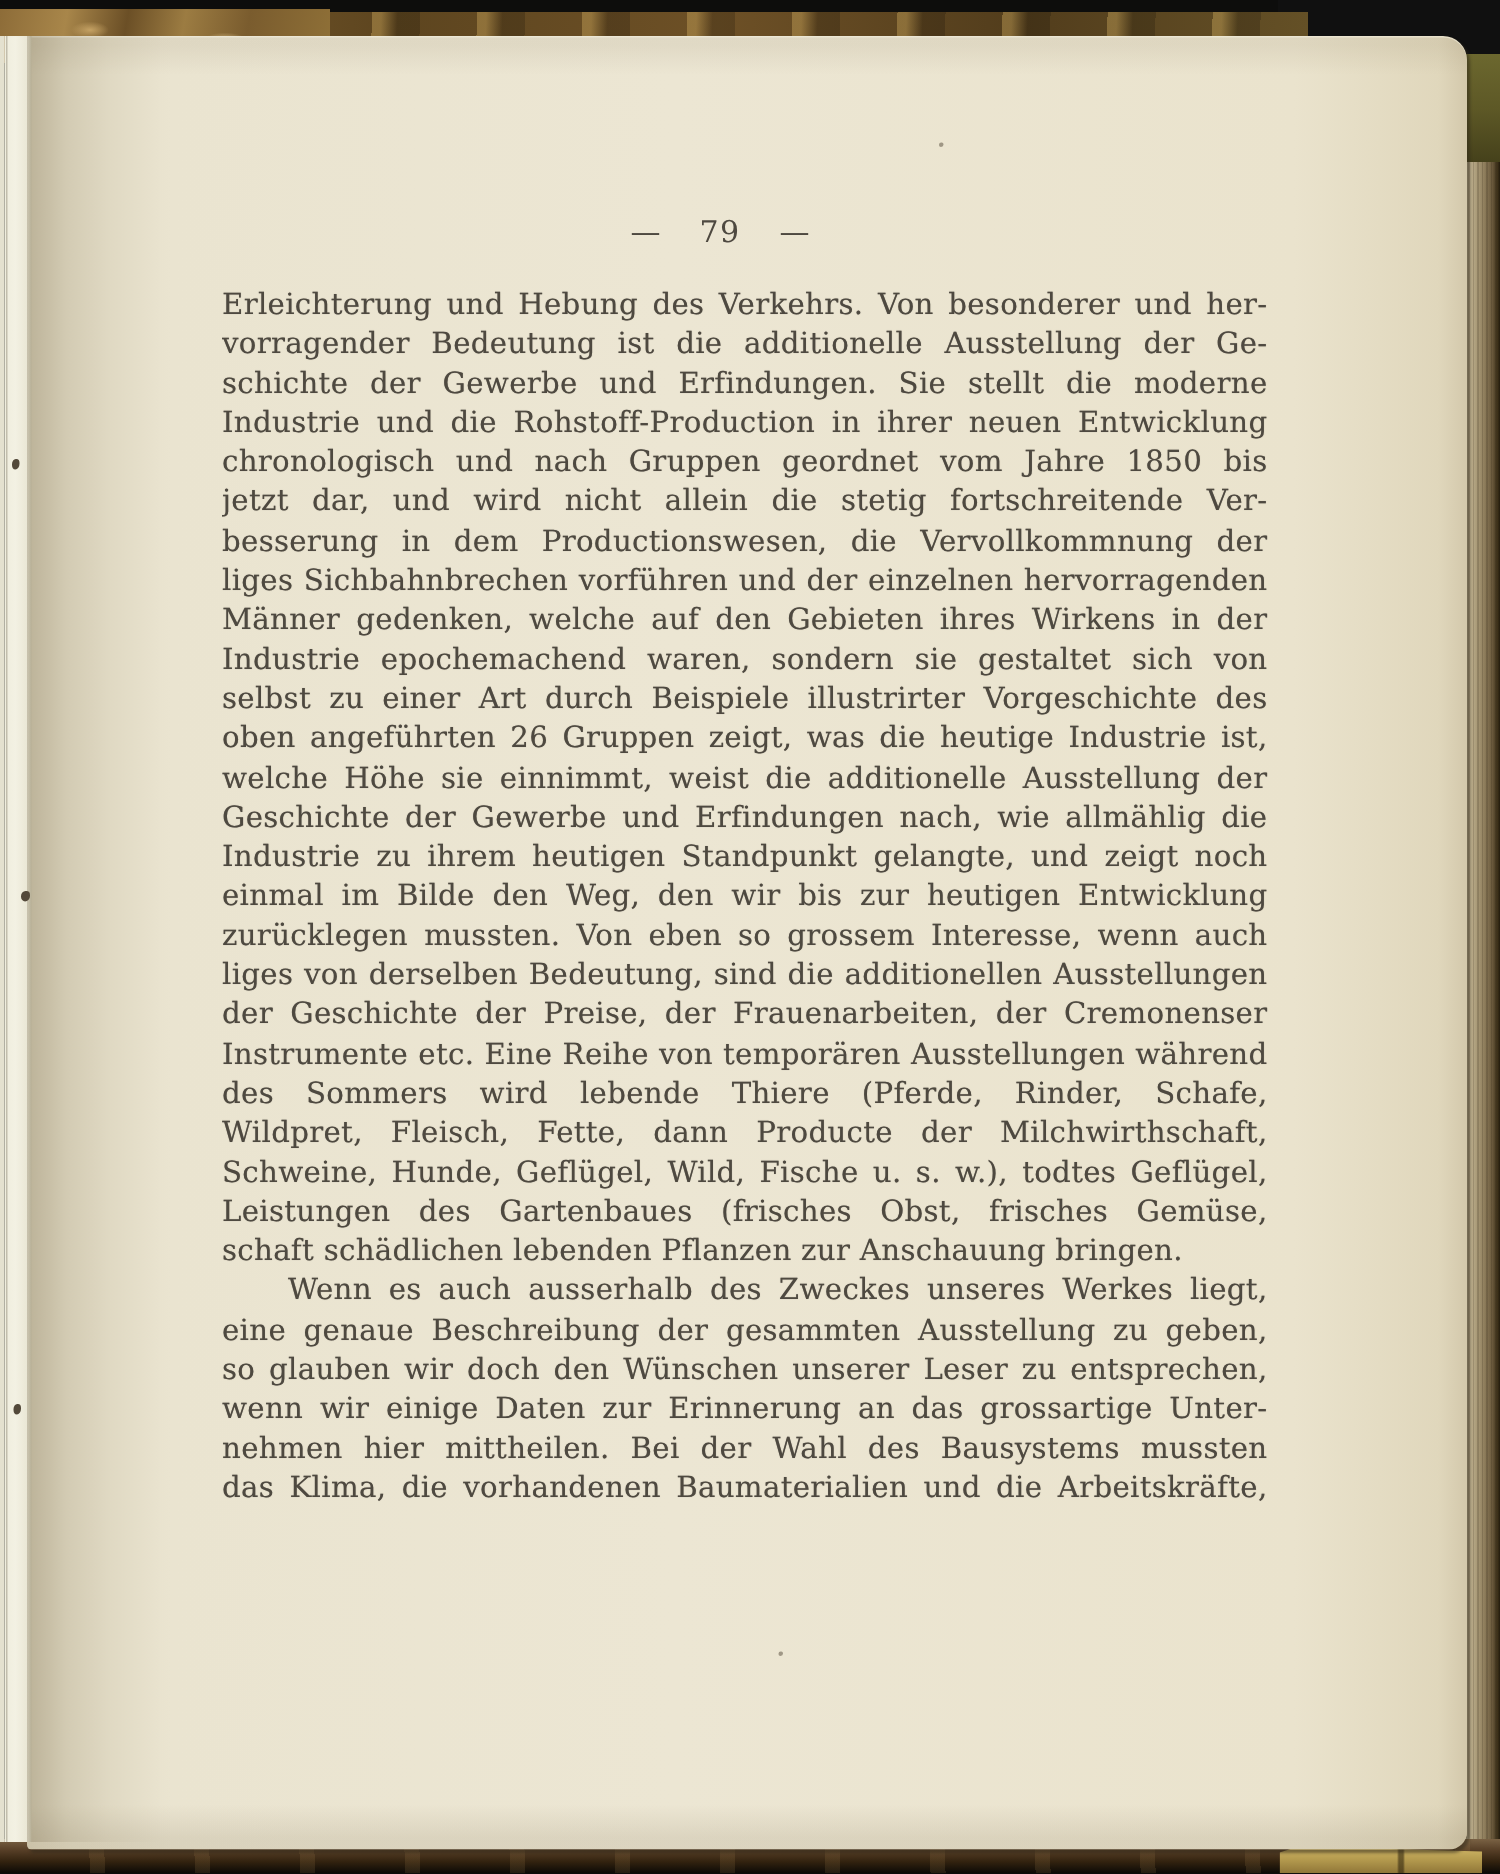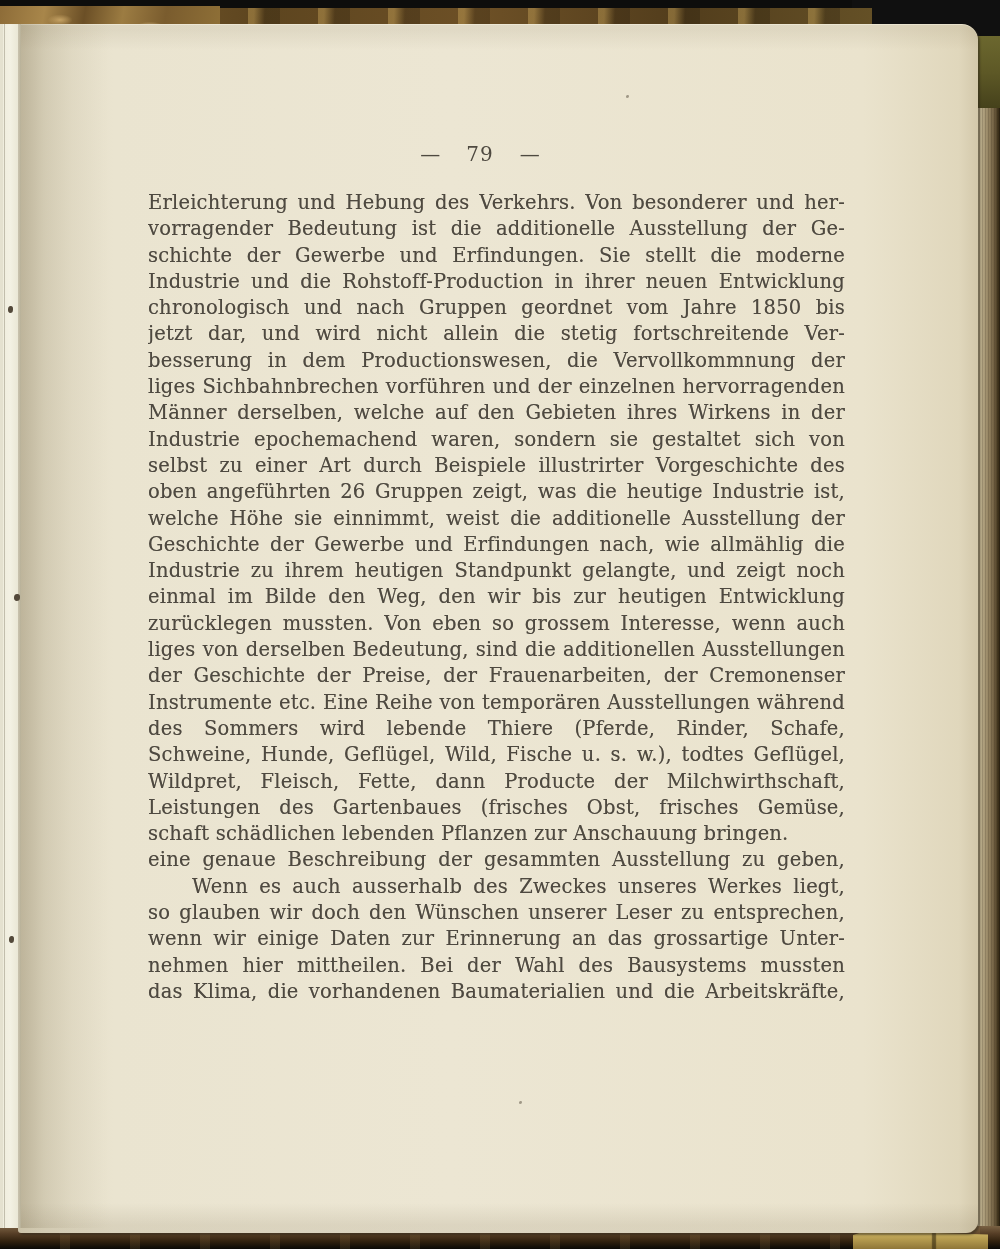--- a/index.html
+++ b/index.html
@@ -97,38 +97,38 @@
 
   <div class="body-text">
       <div class="line">Erleichterung und Hebung des Verkehrs. Von besonderer und her-</div>
       <div class="line">vorragender Bedeutung ist die additionelle Ausstellung der Ge-</div>
       <div class="line">schichte der Gewerbe und Erfindungen. Sie stellt die moderne</div>
       <div class="line">Industrie und die Rohstoff-Production in ihrer neuen Entwicklung</div>
       <div class="line">chronologisch und nach Gruppen geordnet vom Jahre 1850 bis</div>
       <div class="line">jetzt dar, und wird nicht allein die stetig fortschreitende Ver-</div>
       <div class="line">besserung in dem Productionswesen, die Vervollkommnung der</div>
       <div class="line">liges Sichbahnbrechen vorführen und der einzelnen hervorragenden</div>
-      <div class="line">Männer derselben, welche auf den Gebieten ihres Wirkens in der</div>
+      <div class="line">Männer gedenken, welche auf den Gebieten ihres Wirkens in der</div>
       <div class="line">Industrie epochemachend waren, sondern sie gestaltet sich von</div>
       <div class="line">selbst zu einer Art durch Beispiele illustrirter Vorgeschichte des</div>
       <div class="line">oben angeführten 26 Gruppen zeigt, was die heutige Industrie ist,</div>
       <div class="line">welche Höhe sie einnimmt, weist die additionelle Ausstellung der</div>
       <div class="line">Geschichte der Gewerbe und Erfindungen nach, wie allmählig die</div>
       <div class="line">Industrie zu ihrem heutigen Standpunkt gelangte, und zeigt noch</div>
       <div class="line">einmal im Bilde den Weg, den wir bis zur heutigen Entwicklung</div>
       <div class="line">zurücklegen mussten. Von eben so grossem Interesse, wenn auch</div>
       <div class="line">liges von derselben Bedeutung, sind die additionellen Ausstellungen</div>
       <div class="line">der Geschichte der Preise, der Frauenarbeiten, der Cremonenser</div>
       <div class="line">Instrumente etc. Eine Reihe von temporären Ausstellungen während</div>
       <div class="line">des Sommers wird lebende Thiere (Pferde, Rinder, Schafe,</div>
+      <div class="line">Wildpret, Fleisch, Fette, dann Producte der Milchwirthschaft,</div>
       <div class="line">Schweine, Hunde, Geflügel, Wild, Fische u. s. w.), todtes Geflügel,</div>
-      <div class="line">Wildpret, Fleisch, Fette, dann Producte der Milchwirthschaft,</div>
       <div class="line">Leistungen des Gartenbaues (frisches Obst, frisches Gemüse,</div>
       <div class="line nojust">schaft schädlichen lebenden Pflanzen zur Anschauung bringen.</div>
+      <div class="line indent">Wenn es auch ausserhalb des Zweckes unseres Werkes liegt,</div>
       <div class="line">eine genaue Beschreibung der gesammten Ausstellung zu geben,</div>
-      <div class="line indent">Wenn es auch ausserhalb des Zweckes unseres Werkes liegt,</div>
       <div class="line">so glauben wir doch den Wünschen unserer Leser zu entsprechen,</div>
       <div class="line">wenn wir einige Daten zur Erinnerung an das grossartige Unter-</div>
       <div class="line">nehmen hier mittheilen. Bei der Wahl des Bausystems mussten</div>
       <div class="line">das Klima, die vorhandenen Baumaterialien und die Arbeitskräfte,</div>
     </div>
 
 </div>
 
 </body></html>

